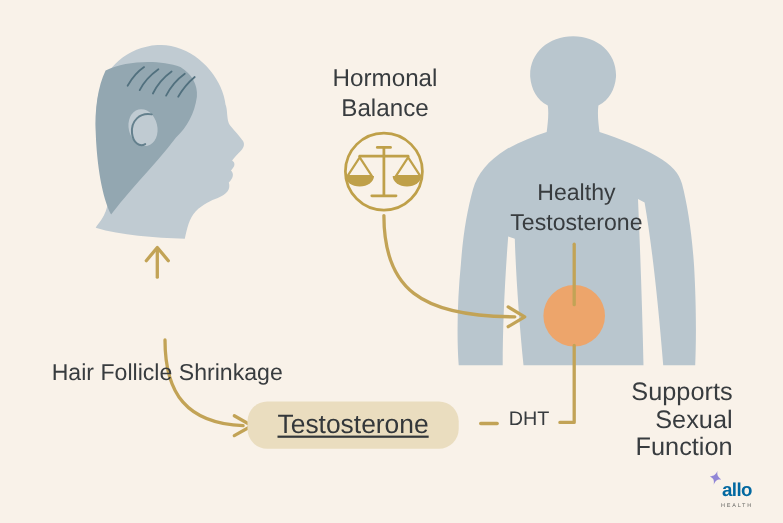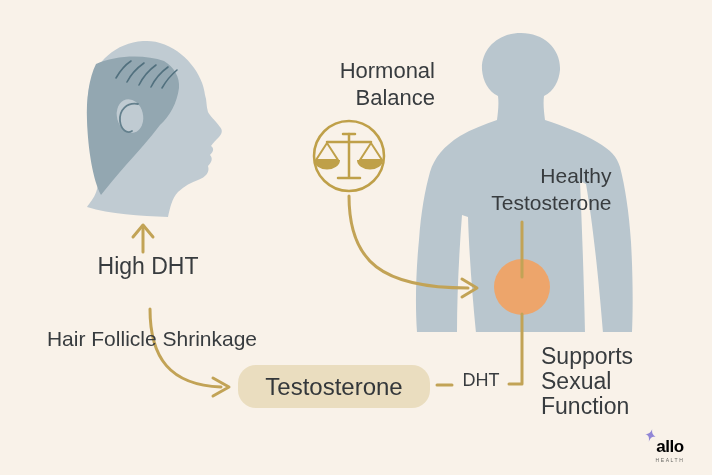--- a/index.html
+++ b/index.html
@@ -4,37 +4,37 @@
 <style>
   html,body{margin:0;padding:0;background:#f9f2e9;}
   .canvas{
     position:relative;width:712px;height:475px;overflow:hidden;
     background:#f9f2e9;
     font-family:"Liberation Sans","DejaVu Sans",sans-serif;
     color:#383c3f;
   }
   .canvas svg{position:absolute;left:0;top:0;}
   .lbl{position:absolute;font-weight:500;color:#383c3f;}
-  .lbl.centered{transform:translateX(-50%);text-align:right;}
+  .lbl.centered{transform:translateX(-50%);text-align:center;}
   .lbl.nowrap{white-space:nowrap;}
   #t-hormonal{left:350px;top:57px;width:170px;font-size:22px;line-height:27px;}
   #t-healthy{left:524px;top:162px;width:175px;font-size:21px;line-height:27px;}
   #t-highdht{left:148px;top:253px;font-size:23px;}
   #t-hair{left:152px;top:281px;font-size:21px;margin-top:46px;}
-  #t-supports{left:541px;top:344px;width:125px;font-size:23px;line-height:25px;text-align:left;}
+  #t-supports{left:541px;top:344px;width:125px;font-size:23px;line-height:25px;text-align:right;}
   #t-dht{left:481px;top:370px;font-size:18px;}
   #testosterone-box{
-    position:absolute;left:238px;top:365px;width:192px;height:43px;
+    position:absolute;left:225px;top:365px;width:192px;height:43px;
     background:#eaddbf;border-radius:18px;
-    font-size:24px;font-weight:500;line-height:43px;text-align:center;color:#33373a;
+    font-size:24px;font-weight:500;line-height:43px;text-align:center;color:#33373a;text-decoration:underline;
   }
   #logo{position:absolute;right:16px;bottom:12px;width:52px;text-align:center;}
   #logo .brand{
     position:relative;display:inline-block;font-size:17px;font-weight:bold;
-    letter-spacing:-0.5px;color:#000000;line-height:18px;
+    letter-spacing:-0.5px;color:#0369a1;line-height:18px;
   }
   #logo .sparkle{position:absolute;top:-9px;right:-7px;}
   #logo .tagline{font-size:5px;letter-spacing:1.6px;color:#6a6a66;margin-top:1px;}
 </style>
 </head>
 <body>
 
 <div class="canvas">
 
   <svg width="712" height="475" viewBox="0 0 712 475">
@@ -137,21 +137,20 @@
       <line x1="522" y1="222" x2="522" y2="277"></line>
 
       <path d="M 522,314 L 522,384 L 509,384"></path>
 
       <line x1="437" y1="385" x2="452" y2="385"></line>
     </g>
   </svg>
 
   <div class="lbl centered" id="t-hormonal">Hormonal Balance</div>
   <div class="lbl centered" id="t-healthy">Healthy Testosterone</div>
-  <div class="lbl centered nowrap" id="t-highdht">High DHT</div>
   <div class="lbl centered nowrap" id="t-hair">Hair Follicle Shrinkage</div>
   <div class="lbl" id="t-supports">Supports Sexual Function</div>
   <div class="lbl centered nowrap" id="t-dht">DHT</div>
 
   <div id="testosterone-box">
     <span>Testosterone</span>
   </div>
 
   <div id="logo">
     <span class="brand">allo</span>

